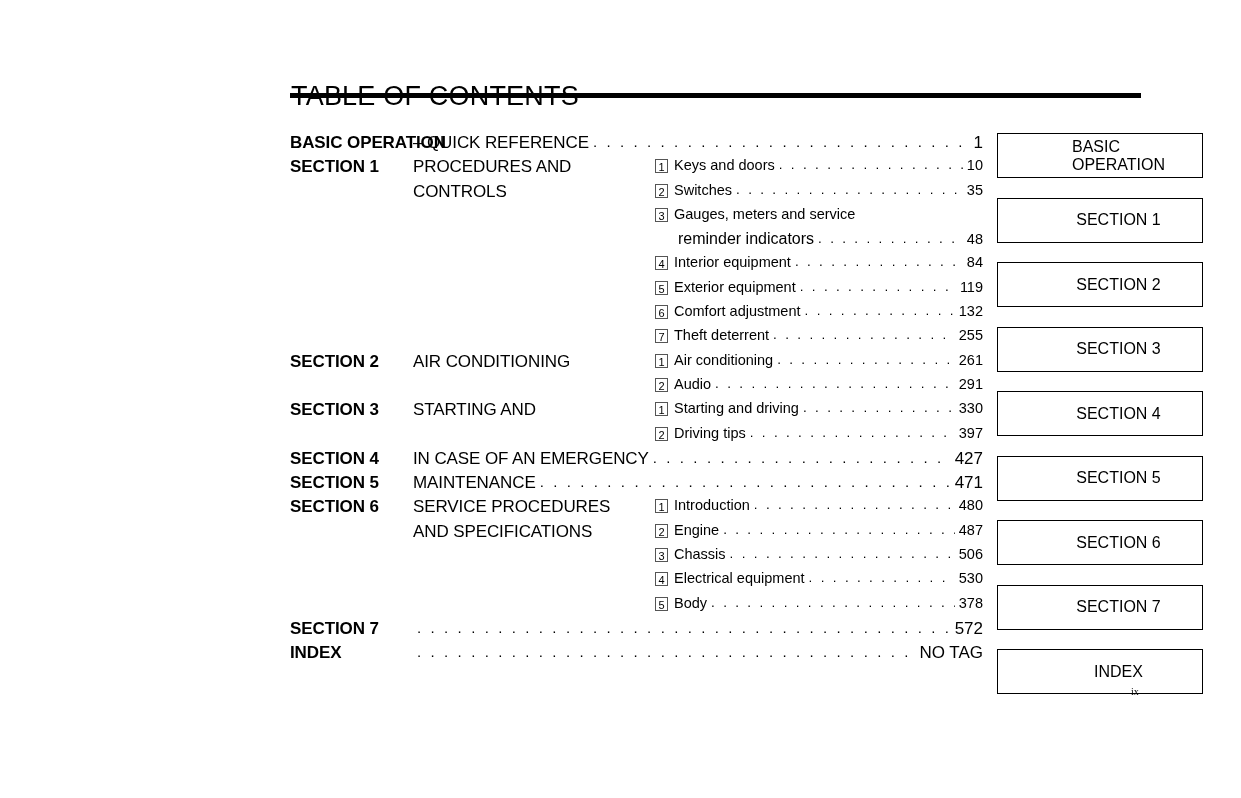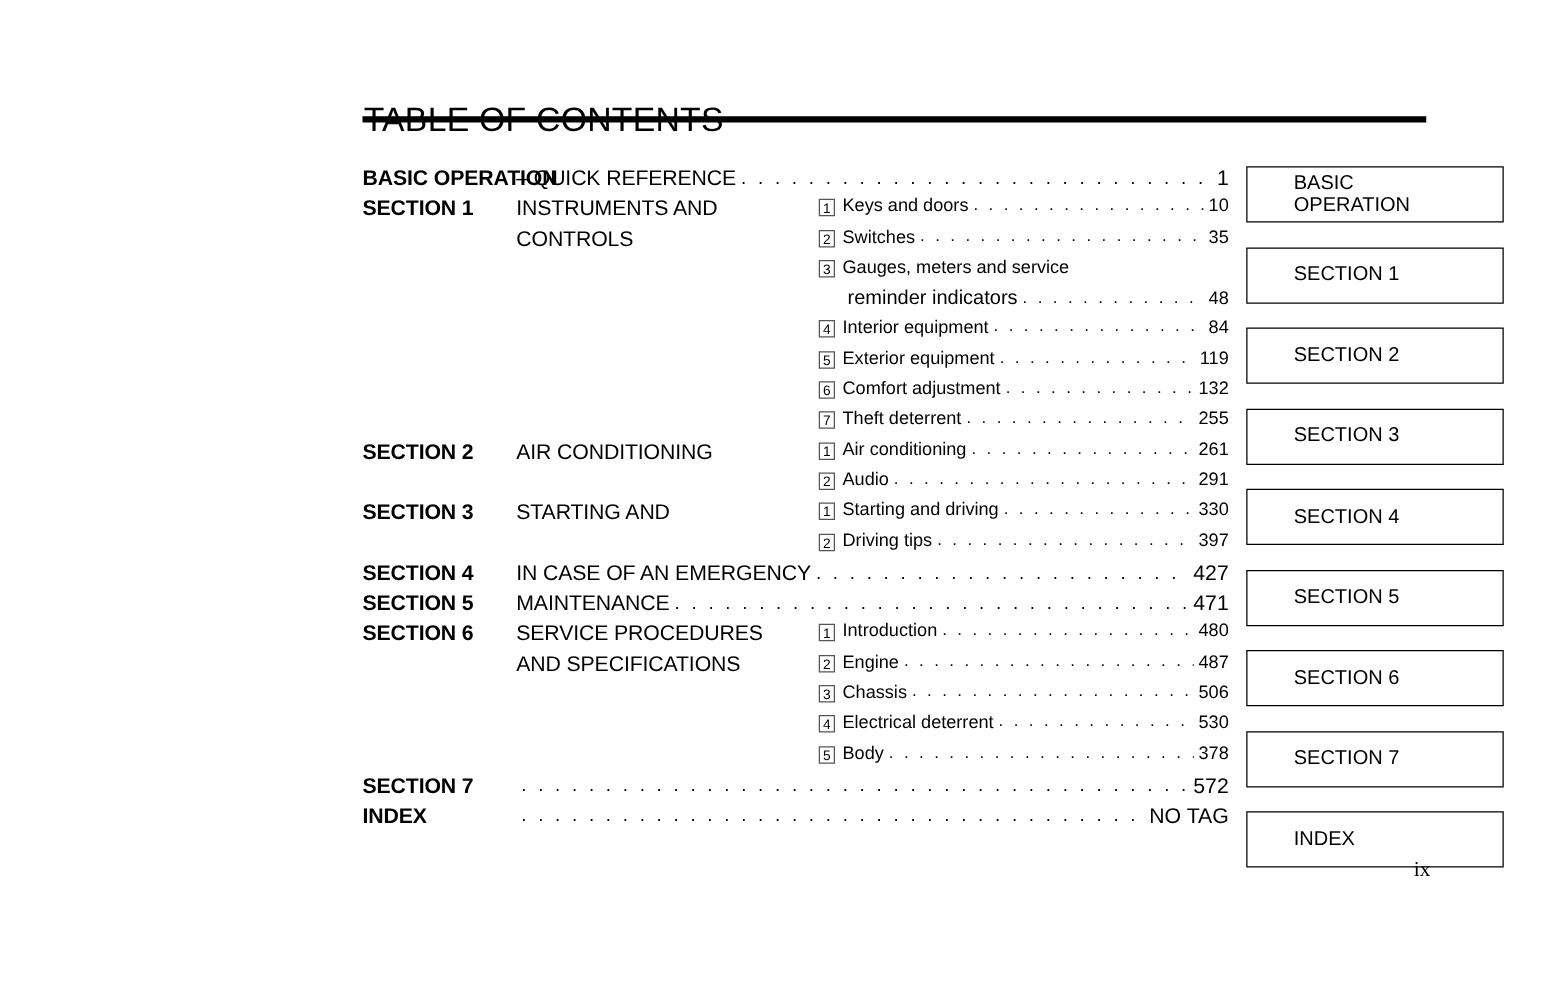--- a/index.html
+++ b/index.html
@@ -153,50 +153,51 @@
     width: 206px;
     border: 1px solid #000;
     background: #ffffff;
     display: flex;
     align-items: center;
     padding-left: 37px;
     font-size: 16px;
     color: #000;
     margin-bottom: 19.5px;
     height: 45px;
+    justify-content: center;
   }
   .tab .tab-label { white-space: pre-line; line-height: 1.12; }
 
   #folio {
     position: absolute;
     left: 1131px;
     top: 686px;
     font-family: "Liberation Serif", serif;
-    font-size: 17px;
+    font-size: 10px;
   }
 </style>
 </head>
 <body>
 
 <h1 id="page-title">TABLE OF CONTENTS</h1>
 <div id="title-rule"></div>
 
 <div id="toc">
     <div class="toc-row">
       <div class="full-row">
         <span class="sec-label">BASIC OPERATION</span>
         <span class="sec-title">– QUICK REFERENCE</span>
         <span class="leader">. . . . . . . . . . . . . . . . . . . . . . . . . . . . . . . . . . . . . . . . . . . . . . . . . . . . . . . . . . . . . . . . . . . . . . . . . . . . . . . . . . . .</span>
         <span class="pageno">1</span>
       </div>
     </div>
     <div class="toc-row">
       <div class="left-col">
         <span class="sec-label">SECTION 1</span>
-        <span class="sec-title">INSTRUMENTS AND</span>
+        <span class="sec-title">PROCEDURES AND</span>
       </div>
       <div class="right-col">
         <span class="num-box">1</span>
         <span class="sub-text">Keys and doors</span>
         <span class="leader small">. . . . . . . . . . . . . . . . . . . . . . . . . . . . . . . . . . . . . . . . . . . . . . . . . . . . . . . . . . . . . . . . . . . . . . . . . . . . . . . . . . . .</span>
         <span class="pageno small">10</span>
       </div>
     </div>
     <div class="toc-row">
       <div class="left-col">
@@ -363,21 +364,21 @@
         <span class="leader small">. . . . . . . . . . . . . . . . . . . . . . . . . . . . . . . . . . . . . . . . . . . . . . . . . . . . . . . . . . . . . . . . . . . . . . . . . . . . . . . . . . . .</span>
         <span class="pageno small">506</span>
       </div>
     </div>
     <div class="toc-row">
       <div class="left-col">
         <span class="sec-label">&nbsp;</span>
       </div>
       <div class="right-col">
         <span class="num-box">4</span>
-        <span class="sub-text">Electrical deterrent</span>
+        <span class="sub-text">Electrical equipment</span>
         <span class="leader small">. . . . . . . . . . . . . . . . . . . . . . . . . . . . . . . . . . . . . . . . . . . . . . . . . . . . . . . . . . . . . . . . . . . . . . . . . . . . . . . . . . . .</span>
         <span class="pageno small">530</span>
       </div>
     </div>
     <div class="toc-row">
       <div class="left-col">
         <span class="sec-label">&nbsp;</span>
       </div>
       <div class="right-col">
         <span class="num-box">5</span>

